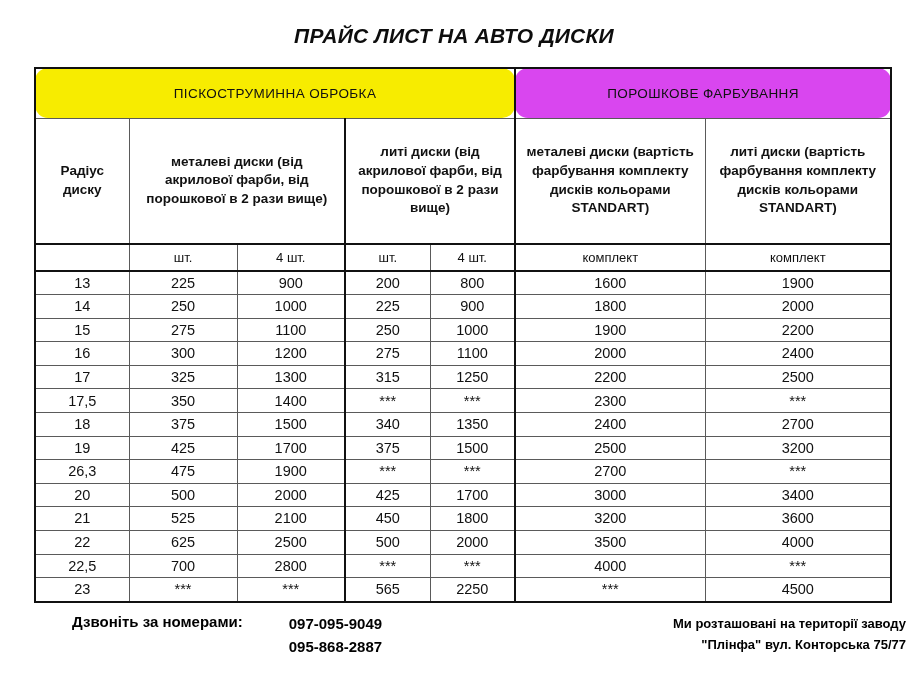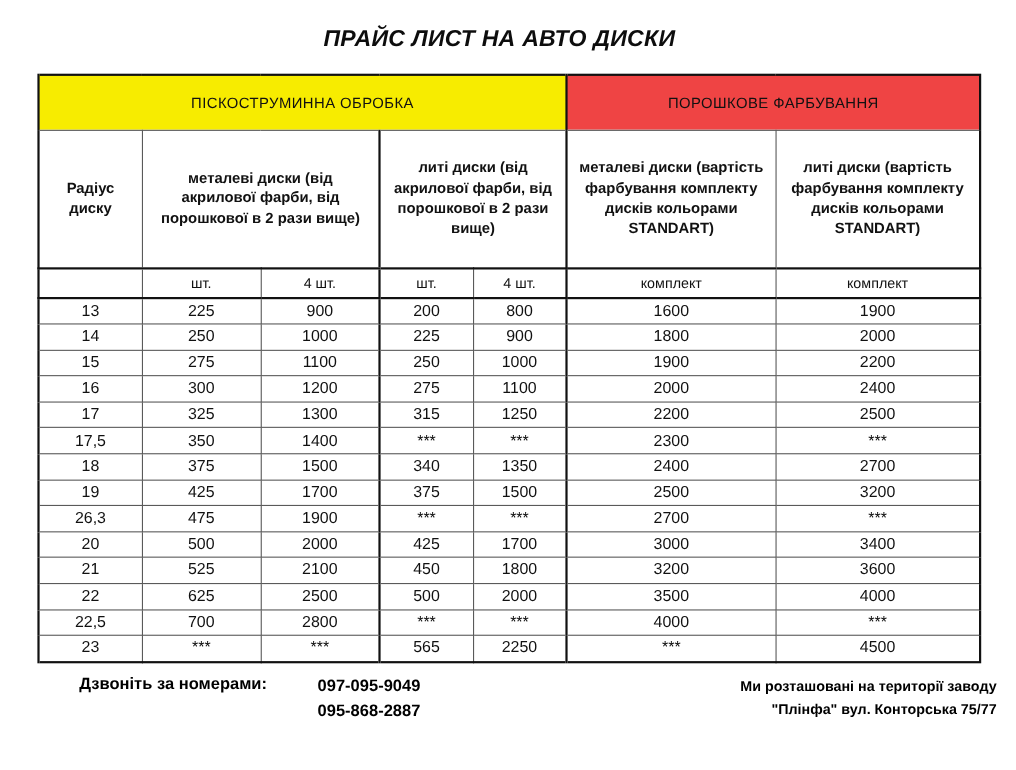--- a/index.html
+++ b/index.html
@@ -55,40 +55,41 @@
 
   
   .price-table {
     border: 2px solid #111111;
   }
   .sep-left {
     border-left: 2px solid #111111 !important;
   }
   .sep-right {
     border-right: 2px solid #111111 !important;
+    border-radius: 13px;
   }
   .row-head-bottom td {
     border-bottom: 2px solid #111111 !important;
   }
   .row-sub td {
     border-bottom: 2px solid #111111 !important;
   }
 
   
   .banner {
     height: 50px;
     font-size: 13.5px;
     font-weight: bold;
     letter-spacing: 0.4px;
   }
   .banner-blast {
     background: #f7ec00;
   }
   .banner-powder {
-    background: #ef4444;
+    background: #d946ef;
   }
 
   
   .desc-row td {
     height: 120px;
     font-size: 13.5px;
     font-weight: bold;
     line-height: 1.38;
     padding: 2px 7px;
     background: #ffffff;

